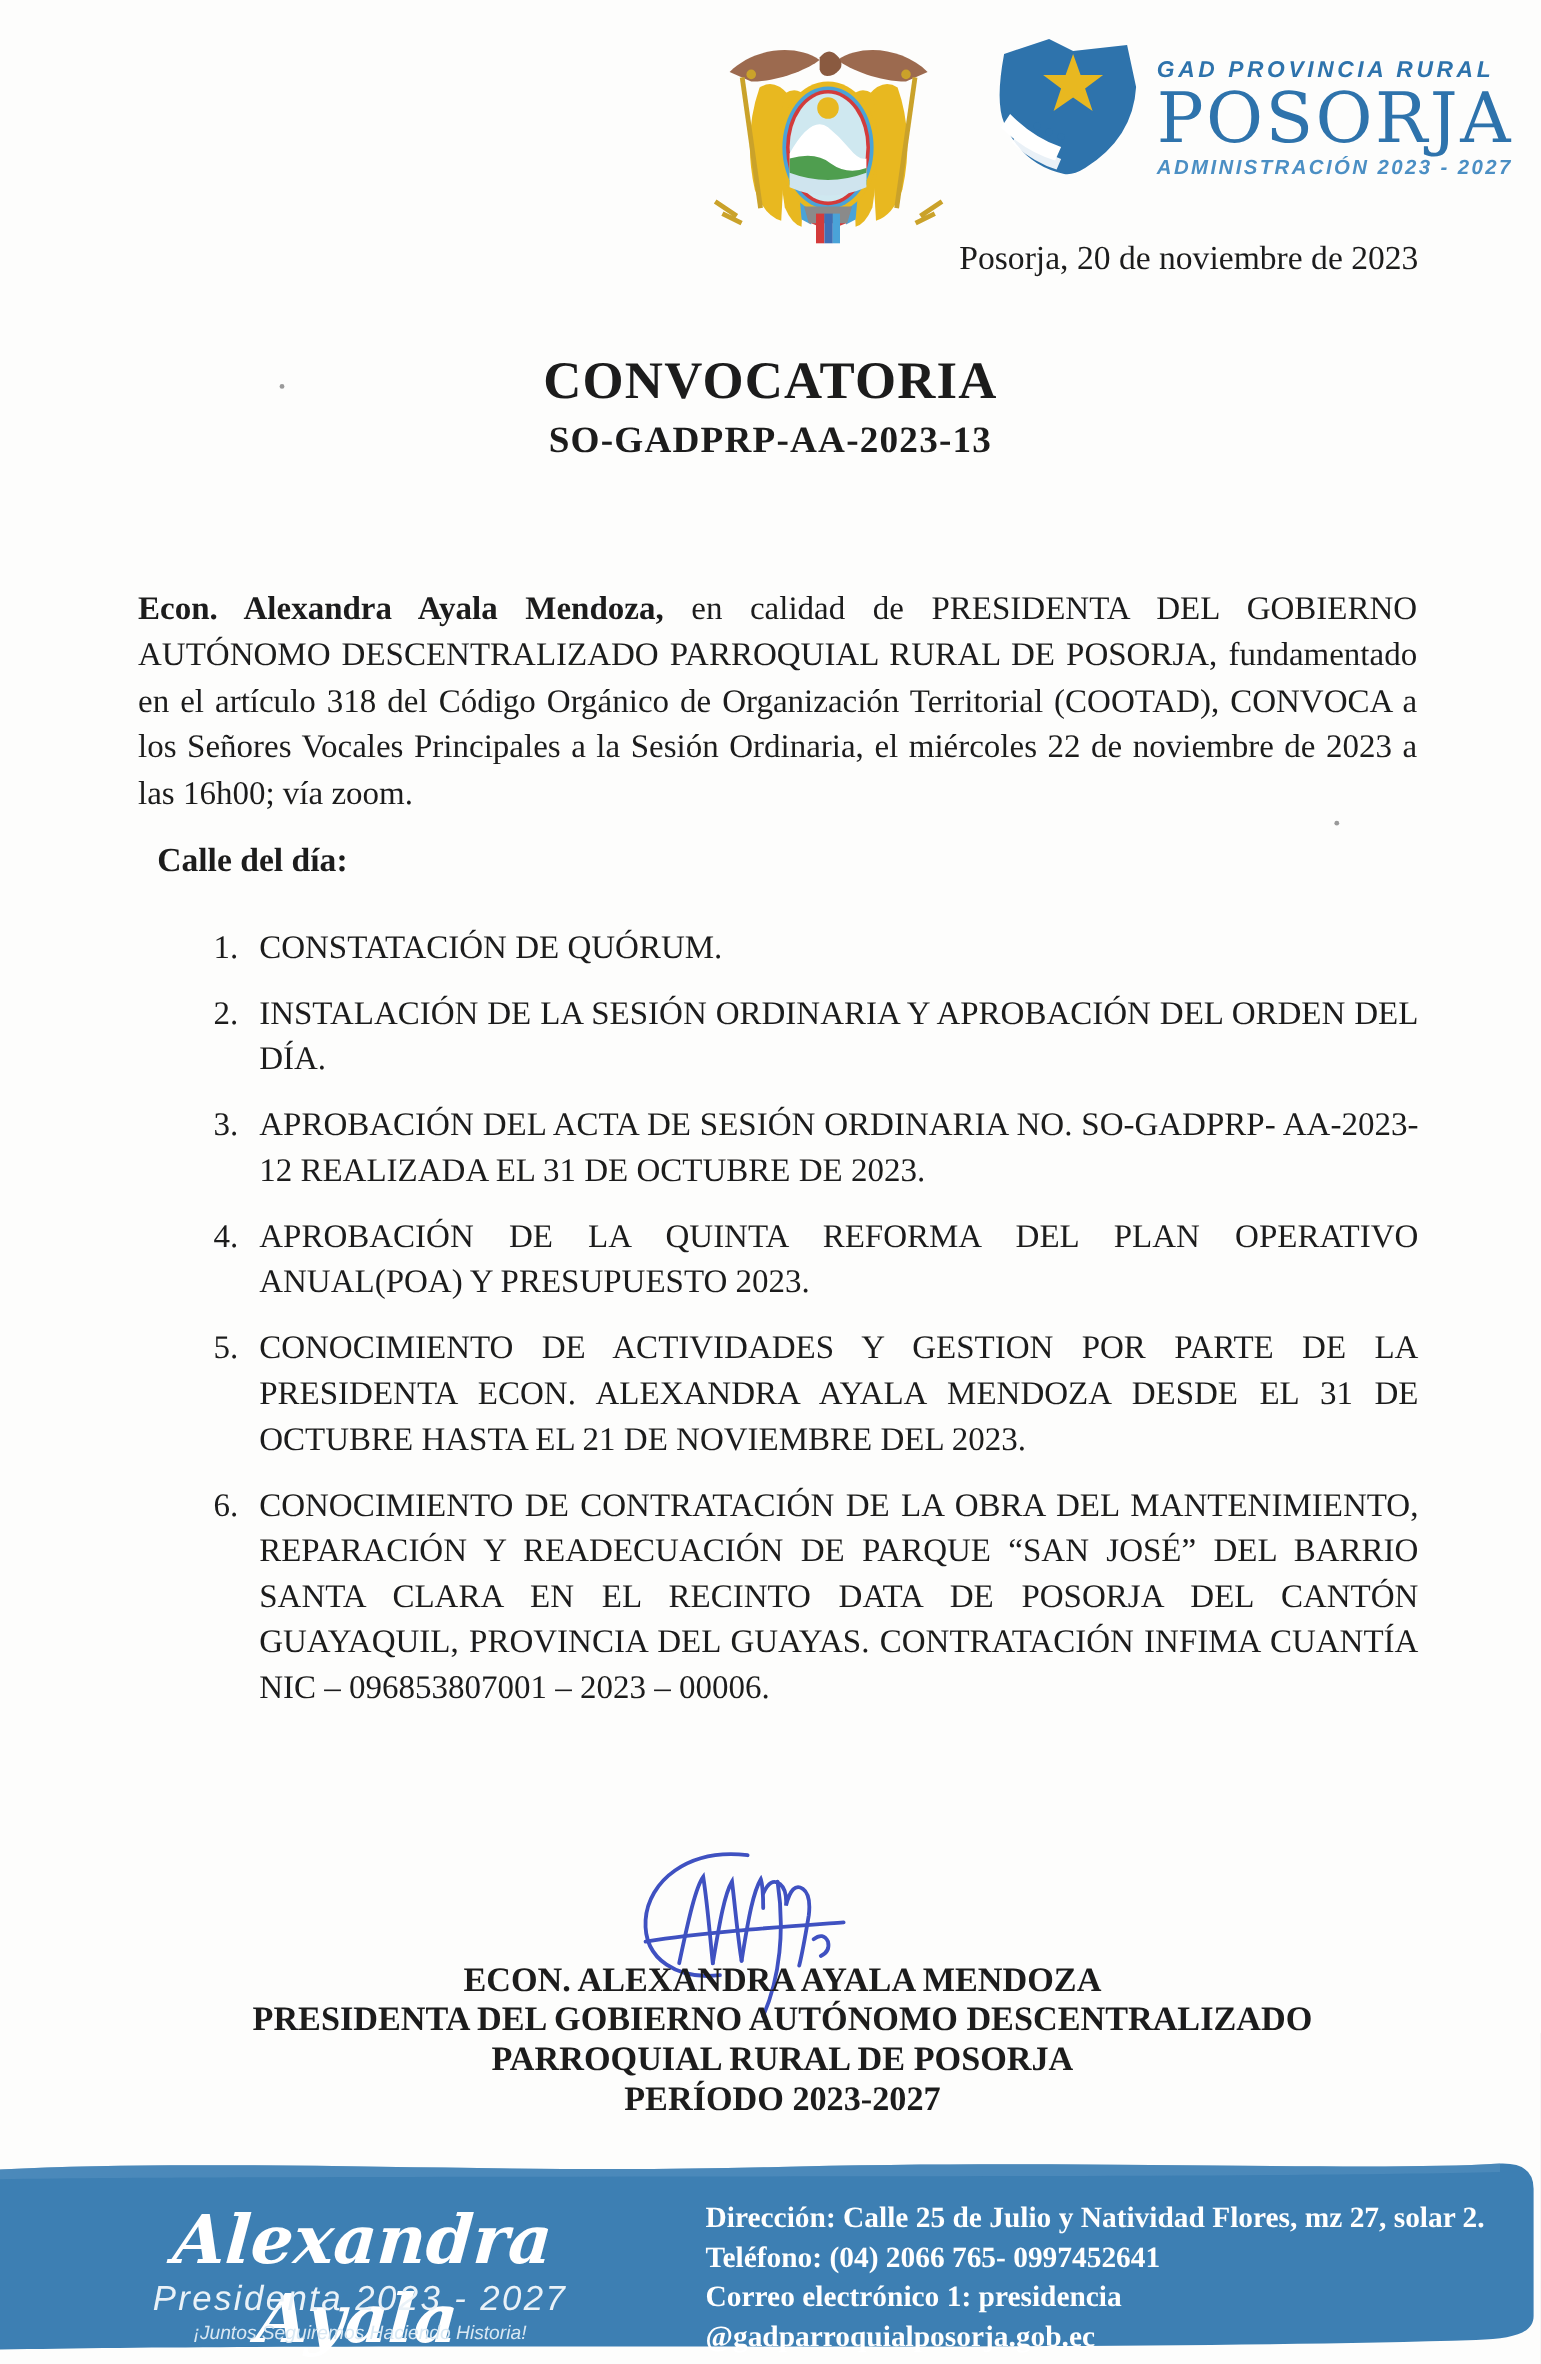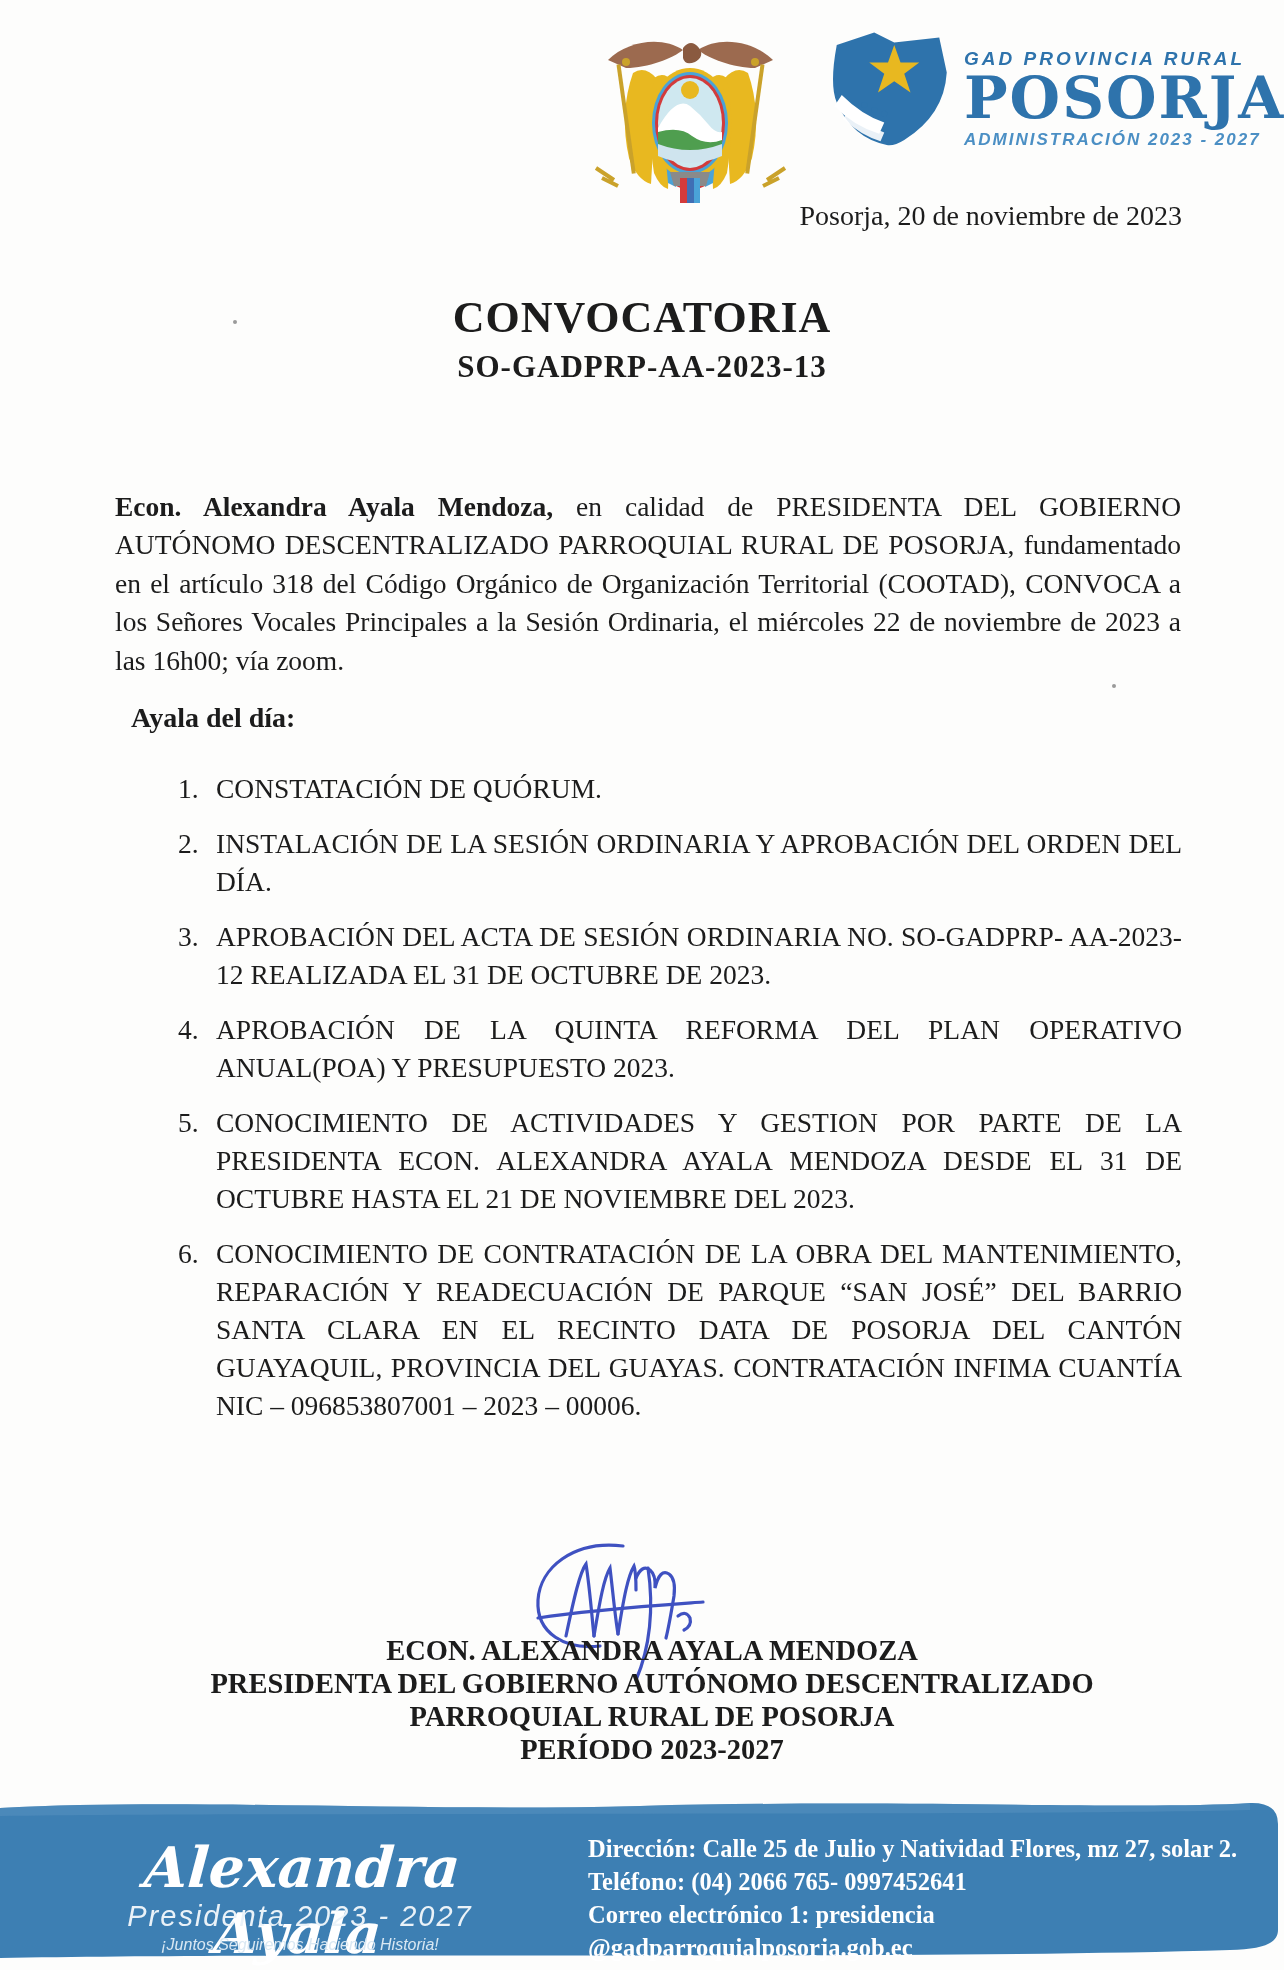--- a/index.html
+++ b/index.html
@@ -11,21 +11,21 @@
     font-family:"Liberation Serif",serif;
     color:#1c1c1c;
     overflow:hidden;
   }
   
   .coat{position:absolute;top:28px;left:588px;width:205px;height:175px;}
   .plogo{position:absolute;top:30px;left:818px;width:430px;height:140px;display:flex;align-items:flex-start;}
   .plogo-shield{width:140px;height:125px;flex:0 0 auto;}
   .plogo-text{margin-left:6px;padding-top:18px;font-family:"Liberation Sans",sans-serif;}
   .plogo-top{color:#2e73ac;font-size:19px;font-weight:bold;font-style:italic;letter-spacing:3px;white-space:nowrap;}
-  .plogo-name{color:#2e73ac;font-size:58px;font-weight:bold;letter-spacing:2px;line-height:56px;font-family:"DejaVu Serif",serif;}
+  .plogo-name{color:#2e73ac;font-size:58px;font-weight:normal;letter-spacing:2px;line-height:56px;font-family:"DejaVu Serif",serif;}
   .plogo-sub{color:#4b8fc4;font-size:17px;font-weight:bold;font-style:italic;letter-spacing:2px;margin-top:4px;white-space:nowrap;}
   .date-line{position:absolute;top:200px;right:102px;font-size:28px;}
   
   .title-block{position:absolute;top:292px;left:0;width:100%;text-align:center;}
   .doc-title{font-size:44px;font-weight:bold;letter-spacing:1px;margin:0;}
   .doc-code{font-size:31px;font-weight:bold;letter-spacing:1px;margin-top:6px;}
   .artifact-dot{position:absolute;width:4px;height:4px;border-radius:50%;background:#9a9a9a;}
   
   .intro{position:absolute;top:460px;left:115px;width:1066px;
     font-size:27.5px;line-height:38.5px;text-align:justify;}
@@ -117,21 +117,21 @@
   <div class="artifact-dot" style="top:320px;left:233px;"></div>
   <div class="artifact-dot" style="top:684px;left:1112px;"></div>
 
   <div class="title-block">
     <div class="doc-title">CONVOCATORIA</div>
     <div class="doc-code">SO-GADPRP-AA-2023-13</div>
   </div>
 
   <p class="intro"><b>Econ. Alexandra Ayala Mendoza,</b><span> en calidad de PRESIDENTA DEL GOBIERNO AUTÓNOMO DESCENTRALIZADO PARROQUIAL RURAL DE POSORJA, fundamentado en el artículo 318 del Código Orgánico de Organización Territorial (COOTAD), CONVOCA a los Señores Vocales Principales a la Sesión Ordinaria, el miércoles 22 de noviembre de 2023 a las 16h00; vía zoom.</span></p>
 
-  <div class="agenda-head">Ayala del día:</div>
+  <div class="agenda-head">Calle del día:</div>
 
   <div class="agenda">
     <div class="agenda-item">
       <span class="agenda-num">1.</span>
       <span class="agenda-text">CONSTATACIÓN DE QUÓRUM.</span>
     </div>
     <div class="agenda-item">
       <span class="agenda-num">2.</span>
       <span class="agenda-text">INSTALACIÓN DE LA SESIÓN ORDINARIA Y APROBACIÓN DEL ORDEN DEL DÍA.</span>
     </div>

